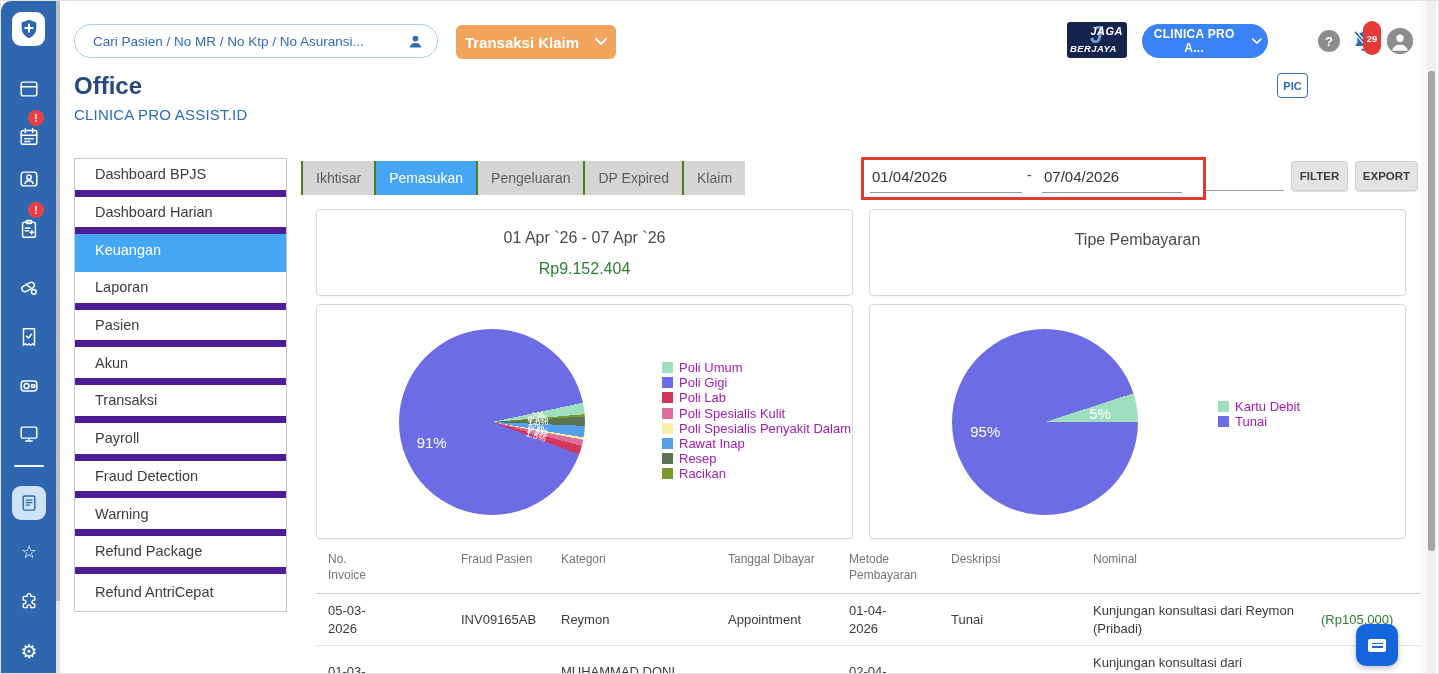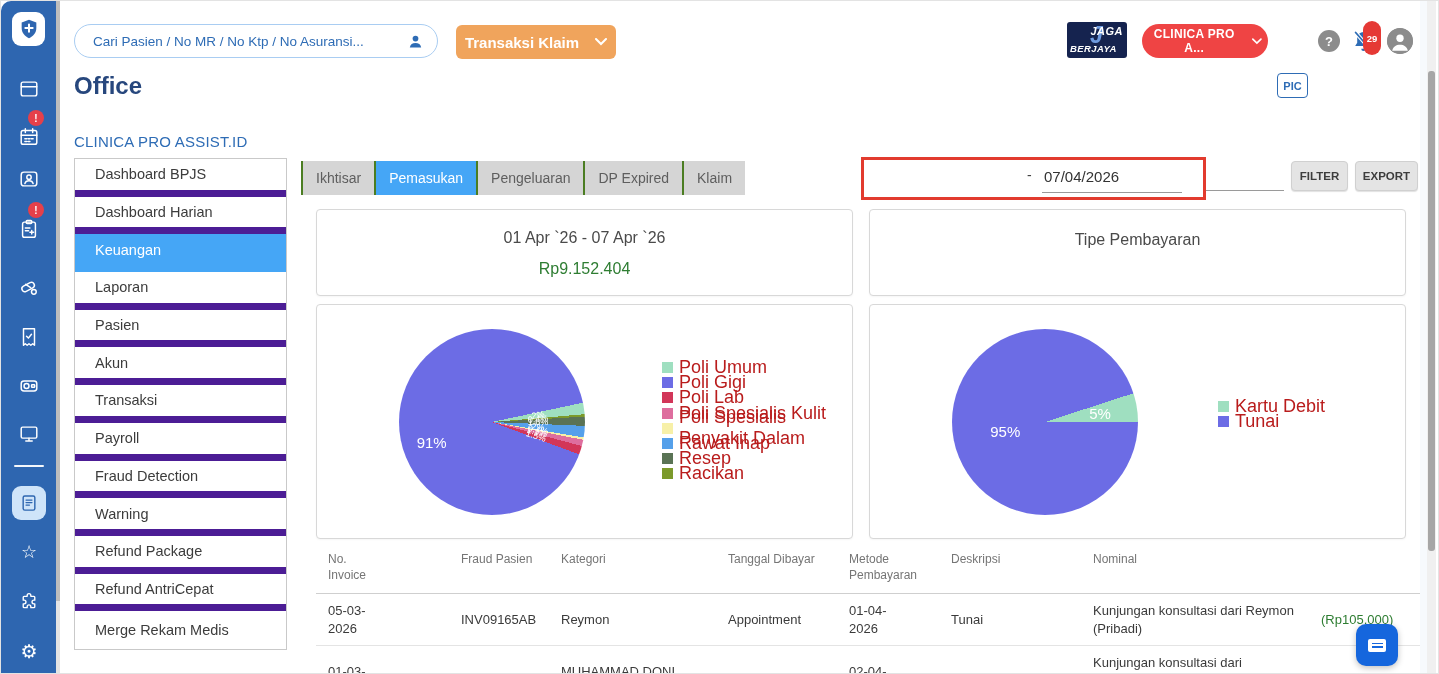--- a/index.html
+++ b/index.html
@@ -28,36 +28,36 @@
   .search-box input{flex:1;border:none;outline:none;font-size:13.5px;color:#2e6cb5;background:transparent;
                     font-family:"Liberation Sans",sans-serif;}
   .search-box input::placeholder{color:#2e6cb5;opacity:1;}
   .btn-new{left:455px;top:24px;width:160px;height:34px;background:#f0a45c;border:none;border-radius:6px;
            color:#fff;font-size:15px;font-weight:bold;display:flex;align-items:center;justify-content:center;
            gap:16px;cursor:pointer;font-family:"Liberation Sans",sans-serif;}
   .logo-jb{left:1066px;top:21px;width:60px;height:36px;background:#15234f;border-radius:3px;overflow:hidden;}
   .jb1{position:absolute;right:4px;top:3px;font-style:italic;font-weight:bold;font-size:11px;color:#fff;letter-spacing:.5px;}
   .jb2{position:absolute;left:3px;bottom:4px;font-style:italic;font-weight:bold;font-size:9.5px;color:#fff;letter-spacing:.4px;}
   .jb-j{position:absolute;left:23px;top:0px;font-size:23px;color:#6f9be0;font-style:italic;font-weight:bold;}
-  .btn-clinic{left:1141px;top:23px;width:126px;height:34px;border:none;border-radius:17px;background:#ef4444;
+  .btn-clinic{left:1141px;top:23px;width:126px;height:34px;border:none;border-radius:17px;background:#3b82f6;
               color:#fff;font-size:12px;font-weight:bold;display:flex;align-items:center;justify-content:center;
               gap:12px;cursor:pointer;font-family:"Liberation Sans",sans-serif;letter-spacing:.3px;}
   .btn-pic{left:1276px;top:28px;width:31px;height:25px;background:#fff;border:1px solid #2e6cb5;border-radius:4px;
            color:#2e6cb5;font-size:11px;font-weight:bold;display:flex;align-items:center;justify-content:center;cursor:pointer;margin-top:44px;}
   .help-circle{left:1317px;top:29px;width:22px;height:22px;border-radius:50%;background:#8c8c8c;color:#fff;
                font-size:13px;font-weight:bold;display:flex;align-items:center;justify-content:center;cursor:pointer;}
   .bell-wrap{left:1349px;top:27px;width:27px;height:27px;cursor:pointer;}
   .badge-count{left:1362px;top:20px;min-width:18px;height:34px;border-radius:9px;background:#e53935;color:#fff;
                font-size:9.5px;font-weight:bold;display:flex;align-items:center;justify-content:center;
                padding:0 3px;box-sizing:border-box;z-index:4;}
   .avatar{left:1386px;top:27px;width:26px;height:26px;border-radius:50%;background:#8c8c8c;overflow:hidden;cursor:pointer;}
 
   
   .page-title{left:73px;top:71px;font-size:24px;font-weight:bold;color:#27477d;}
-  .page-subtitle{left:73px;top:105px;font-size:15px;font-weight:500;color:#2e6cb5;letter-spacing:.2px;margin-top:27px;}
+  .page-subtitle{left:73px;top:105px;font-size:15px;font-weight:500;color:#2e6cb5;letter-spacing:.2px;}
 
   
   .menu-card{left:73px;top:157px;width:213px;background:#fff;border:1px solid #c9c9c9;box-sizing:border-box;}
   .menu-item{height:37.7px;box-sizing:border-box;display:flex;align-items:center;padding-left:20px;
              font-size:14.5px;color:#3c3c3c;border-bottom:7px solid #4c1d95;cursor:pointer;background:#fff;}
   .menu-item:last-child{border-bottom:none;}
   .menu-item.active{background:#45a6f6;color:#fff;border-color:#45a6f6;}
 
   
   .tabs{left:300px;top:160px;height:34px;display:flex;border-left:2px solid #4b7d22;}
@@ -86,21 +86,21 @@
   #card2Head{left:868px;top:208px;width:537px;height:87px;}
   #card1Body{left:315px;top:303px;width:537px;height:235px;}
   #card2Body{left:868px;top:303px;width:537px;height:235px;}
   .card-period{text-align:center;margin-top:19px;font-size:16px;font-weight:500;color:#4a4a4a;}
   .card-amount{text-align:center;margin-top:13px;font-size:16px;color:#2e7d32;}
   .card-title{text-align:center;margin-top:21px;font-size:16px;font-weight:500;color:#4a4a4a;}
 
   .pie{position:absolute;left:82px;top:24px;width:186px;height:186px;border-radius:50%;}
   .pie-label-big{position:absolute;color:#fff;font-size:15px;transform:translate(-50%,-50%);white-space:nowrap;}
   .pie-label-small{position:absolute;color:#fff;font-size:9px;white-space:nowrap;}
-  .legend{position:absolute;font-size:18px;color:#b91c1c;}
+  .legend{position:absolute;font-size:13px;color:#a21caf;text-align:right;}
   #legend0{left:345px;top:55px;}
   #legend1{left:348px;top:94px;}
   .legend-item{display:flex;align-items:center;gap:6px;height:15.2px;}
   .legend-swatch{width:11px;height:11px;flex:0 0 11px;}
 
   
   .table{left:315px;top:545px;width:1105px;}
   .tgrid{display:grid;grid-template-columns:133px 100px 167px 121px 102px 142px 228px 112px;}
   .thead{padding:6px 0 10px;color:#757575;font-size:12px;border-bottom:1px solid #cfcfcf;}
   .th{padding-left:12px;line-height:1.3;}
@@ -284,31 +284,31 @@
       <div class="menu-item active">Keuangan</div>
       <div class="menu-item">Laporan</div>
       <div class="menu-item">Pasien</div>
       <div class="menu-item">Akun</div>
       <div class="menu-item">Transaksi</div>
       <div class="menu-item">Payroll</div>
       <div class="menu-item">Fraud Detection</div>
       <div class="menu-item">Warning</div>
       <div class="menu-item">Refund Package</div>
       <div class="menu-item">Refund AntriCepat</div>
-      <div class="menu-item">Merge Rekam Medis</div>
     </div>
 
   <div class="abs tabs">
       <div class="tab">Ikhtisar</div>
       <div class="tab active">Pemasukan</div>
       <div class="tab">Pengeluaran</div>
       <div class="tab">DP Expired</div>
       <div class="tab">Klaim</div>
     </div>
 
+  <input id="dateFrom" class="date-input" value="01/04/2026" style="">
   <span class="abs date-dash">-</span>
   <input id="dateTo" class="date-input" value="07/04/2026" style="">
   <div class="abs extra-underline"></div>
   <div class="abs red-box"></div>
   <button id="btnFilter" class="btn-gray">FILTER</button>
   <button id="btnExport" class="btn-gray">EXPORT</button>
 
   <div id="card1Head" class="card">
     <div class="card-period">01 Apr `26 - 07 Apr `26</div>
     <div class="card-amount">Rp9.152.404</div>
@@ -359,21 +359,21 @@
         </div>
         <div class="legend-item">
           <span class="legend-swatch" style="background: rgb(124, 154, 43);"></span>
           <span>Racikan</span>
         </div>
       </div>
   </div>
   <div id="card2Body" class="card">
     <div class="pie" style="background: conic-gradient(from 72deg, rgb(159, 223, 192) 0deg, rgb(159, 223, 192) 18deg, rgb(108, 108, 229) 18deg, rgb(108, 108, 229) 360deg);">
         <span class="pie-label-big" style="left: 148.113px; top: 84.271px;">5%</span>
-        <span class="pie-label-big" style="left: 33.2942px; top: 102.456px; margin-left: 20px;">95%</span>
+        <span class="pie-label-big" style="left: 33.2942px; top: 102.456px;">95%</span>
       </div>
     <div id="legend1" class="legend">
         <div class="legend-item">
           <span class="legend-swatch" style="background: rgb(159, 223, 192);"></span>
           <span>Kartu Debit</span>
         </div>
         <div class="legend-item">
           <span class="legend-swatch" style="background: rgb(108, 108, 229);"></span>
           <span>Tunai</span>
         </div>

